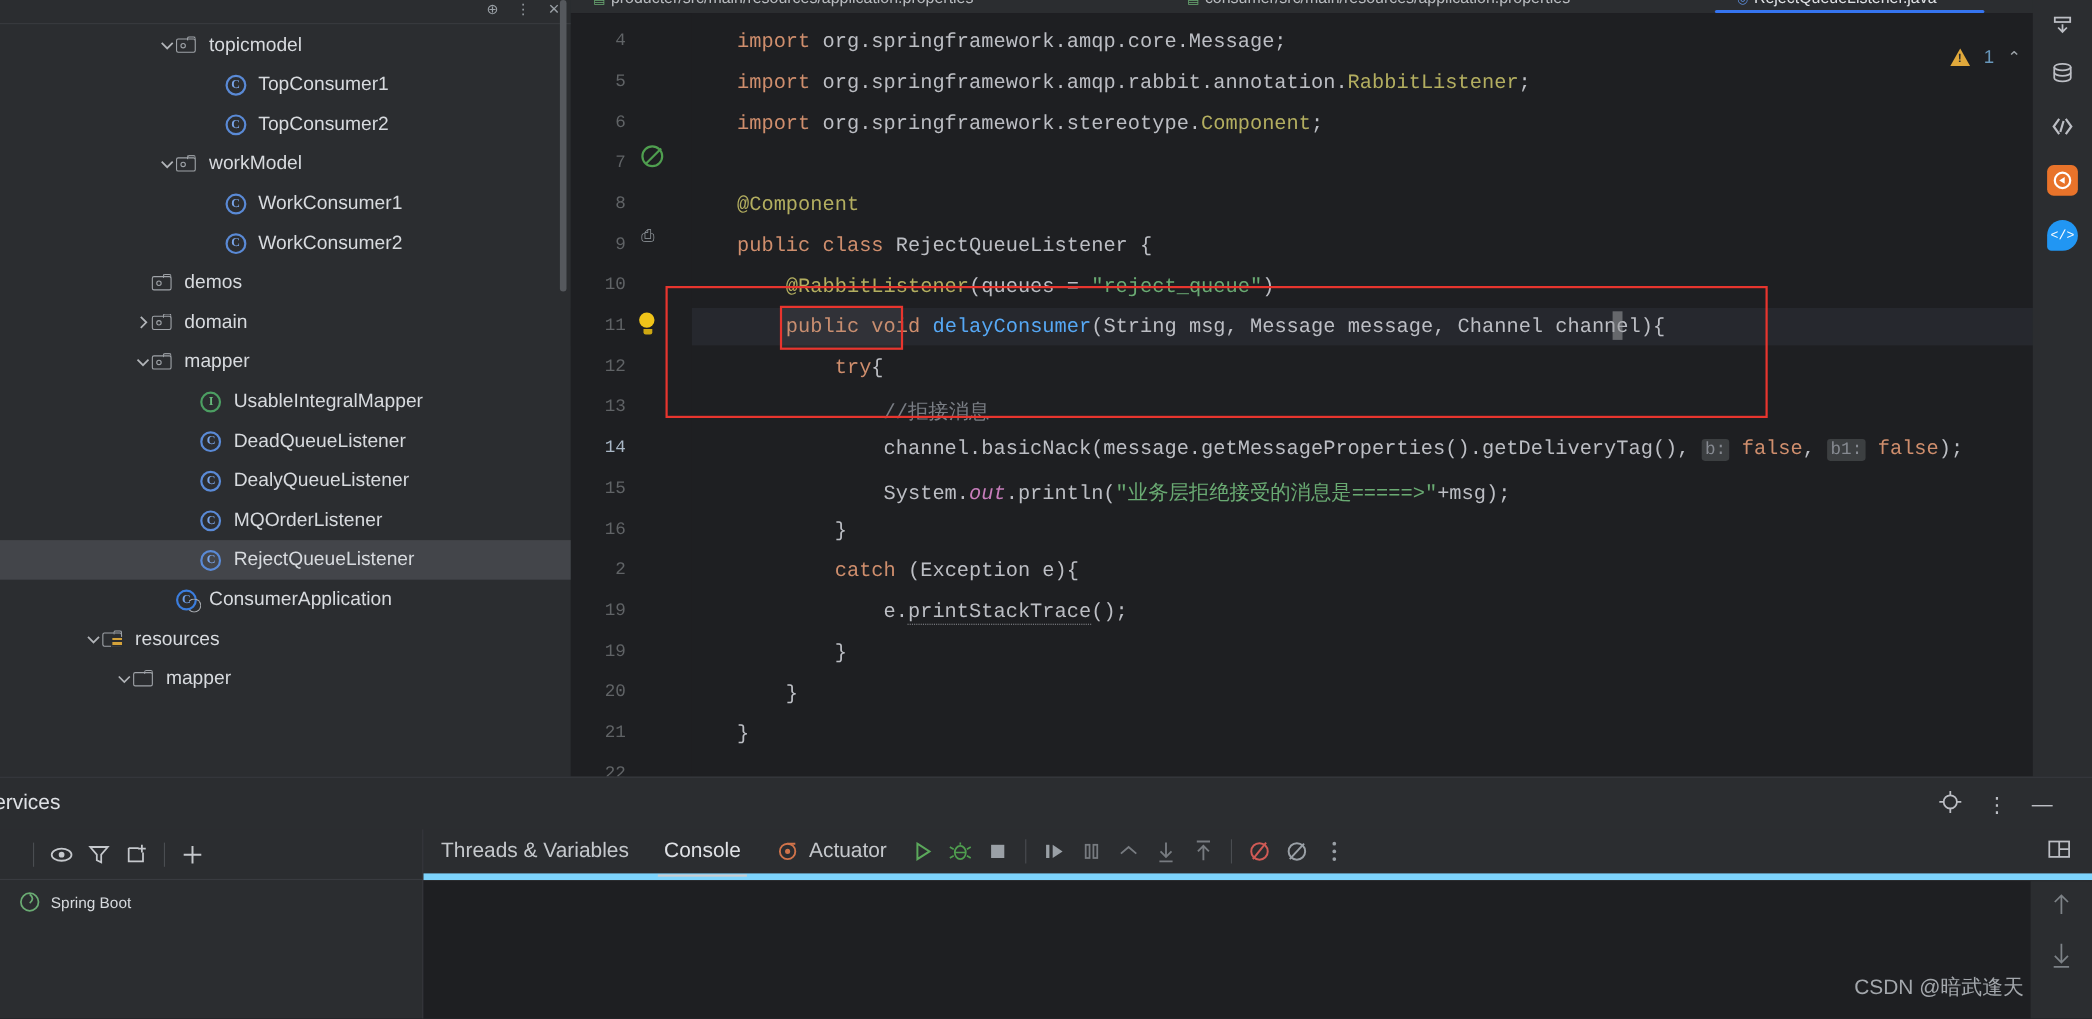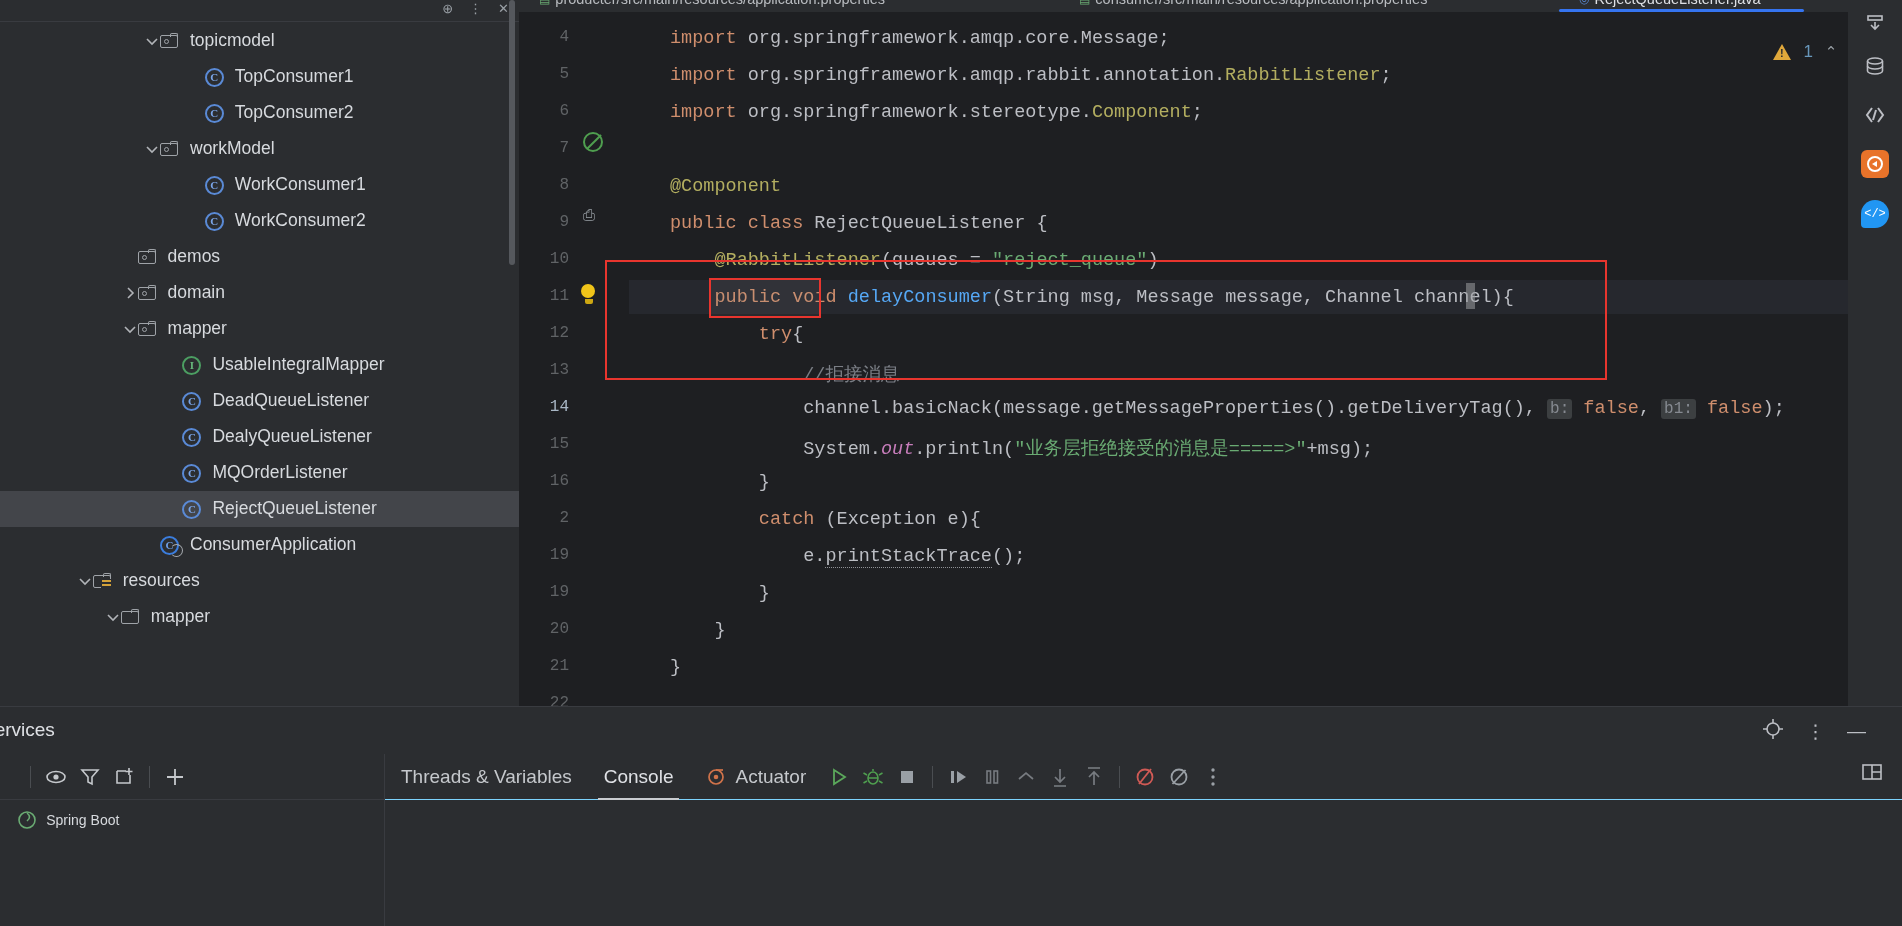--- a/index.html
+++ b/index.html
@@ -218,21 +218,21 @@
   .svc-row {
     position: relative; height: 37px; display: flex; align-items: center;
     font-size: 14px; color: #d7dade; white-space: nowrap;
   }
   .svc-right {
     position: absolute; left: 385px; top: 47px; width: 1517px; height: 173px;
     background: #2b2d30;
   }
   .console-tabs {
     position: absolute; left: 0; top: 0; width: 1517px; height: 46px;
-    display: flex; align-items: center; border-bottom: 1px solid #7dd3fc; text-align: center;
+    display: flex; align-items: center; border-bottom: 6px solid #7dd3fc; text-align: center;
   }
   .ctab {
     position: relative; height: 46px; display: flex; align-items: center;
     padding: 0 16px; font-size: 19px; color: #c5c8cc; cursor: default;
   }
   .ctab.active { color: #dfe1e5; }
   .ctab.active::after {
     content: ""; position: absolute; left: 10px; right: 10px; bottom: 0;
     height: 2px; background: #c9ccd0;
   }
@@ -703,16 +703,32 @@
               <circle cx="12" cy="19" r="1.7" fill="#9aa0a6"></circle>
             </svg>
           </div>
         </div>
       <div class="split-ic">
         <svg width="24" height="24" viewBox="0 0 24 24">
             <rect x="3" y="5" width="18" height="14" fill="none" stroke="#bcbec4" stroke-width="1.6"></rect>
             <path d="M12 5 v14 M12 12 h9" stroke="#bcbec4" stroke-width="1.6"></path>
           </svg>
       </div>
+      <div class="console-body">
+        <div class="console-side">
+          <span>
+            <svg width="22" height="26" viewBox="0 0 22 26">
+                <path d="M11 22 V5 M5 11 l6 -6 6 6" stroke="#7d8287" stroke-width="1.6" fill="none"></path>
+              </svg>
+          </span>
+          <span>
+            <svg width="22" height="26" viewBox="0 0 22 26">
+                <path d="M11 4 V21 M5 15 l6 6 6 -6" stroke="#7d8287" stroke-width="1.6" fill="none"></path>
+                <path d="M4 25 h14" stroke="#7d8287" stroke-width="1.6"></path>
+              </svg>
+          </span>
+        </div>
+        <div class="watermark">CSDN @暗武逢天</div>
+      </div>
     </div>
   </div>
 
 </div>
 
 </body></html>

